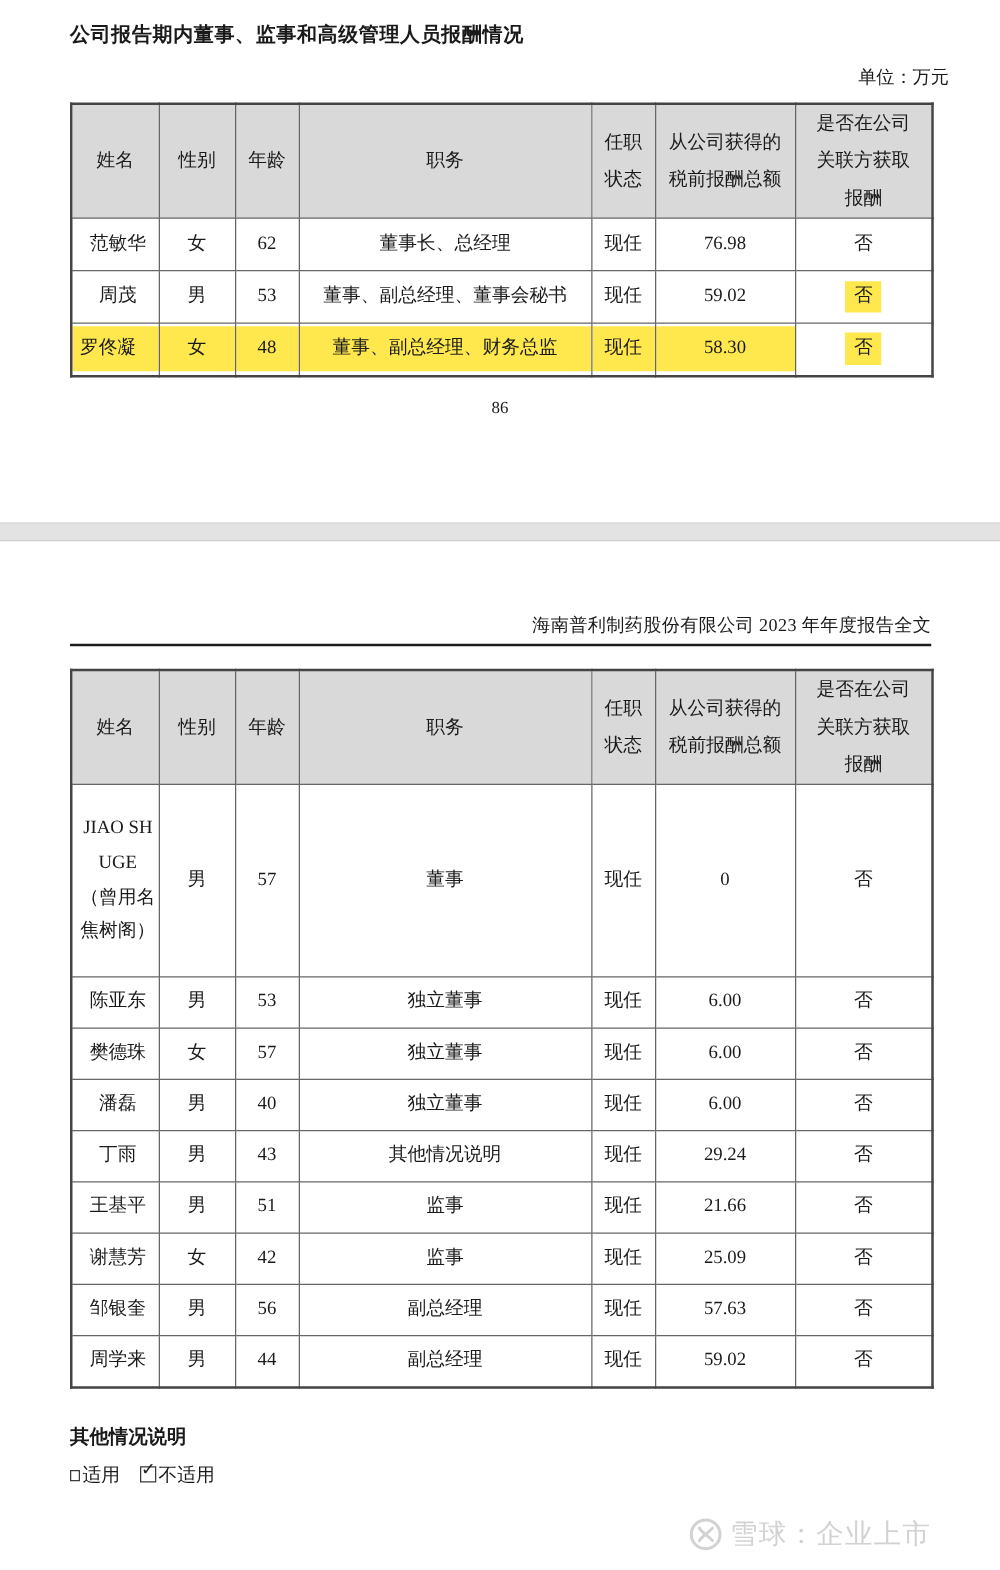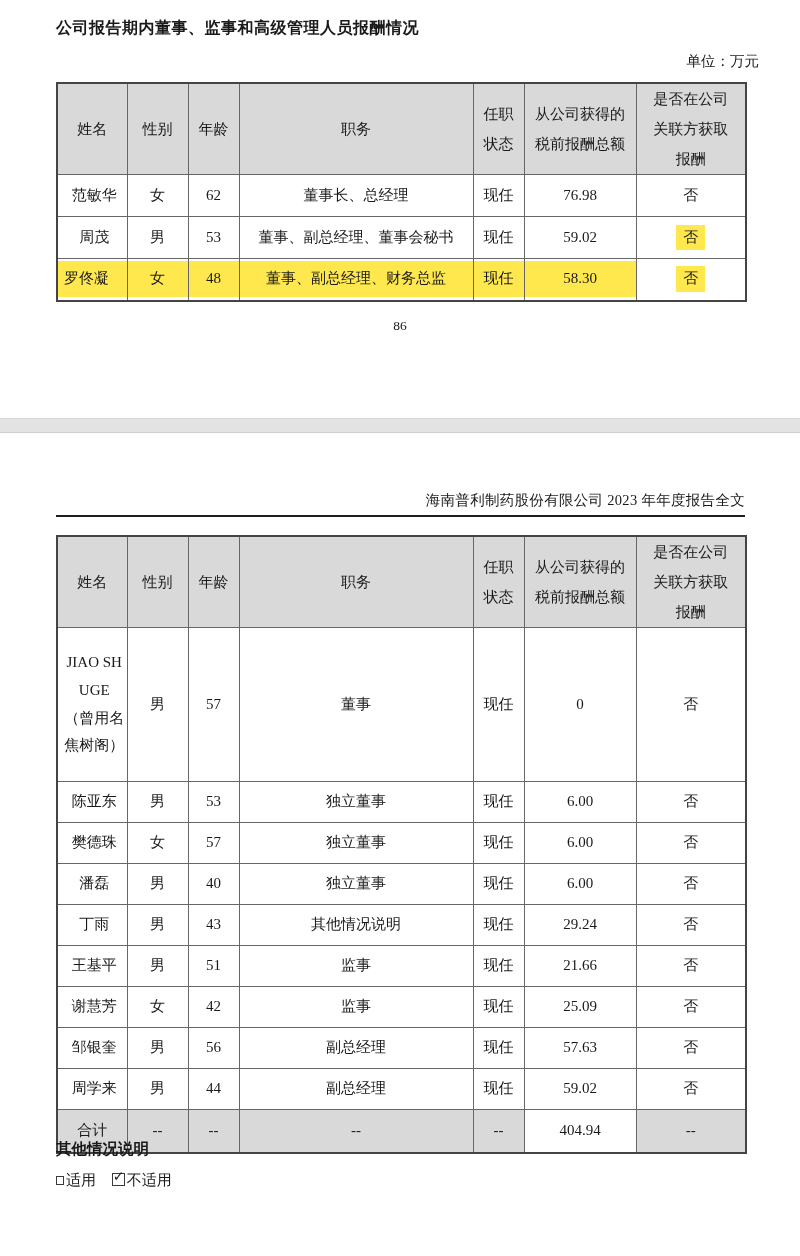--- a/index.html
+++ b/index.html
@@ -229,33 +229,34 @@
         </tr>
         <tr style="height: 41px;">
           <td class="name-cell">周学来</td>
           <td>男</td>
           <td>44</td>
           <td>副总经理</td>
           <td>现任</td>
           <td>59.02</td>
           <td>否</td>
         </tr>
-        <tr style="height: 43px;">
-          <td class="total-gray">合计</td>
-          <td class="total-gray">--</td>
-          <td class="total-gray">--</td>
-          <td class="total-gray">--</td>
-          <td class="total-gray">--</td>
-          <td class="total-white">404.94</td>
-          <td class="total-gray">--</td>
-        </tr>
       </tbody>
     </table>
 
   <div class="other-title">其他情况说明</div>
 
   <div class="check-line">
     <span class="cb-group"><span class="box small"></span><span>适用</span></span>
     <span class="cb-group"><span class="box big"><span class="check" id="check-na">✓</span></span><span>不适用</span></span>
   </div>
 
+  <div class="watermark">
+    <span>
+      <svg width="27" height="27" viewBox="0 0 27 27" fill="none" stroke="currentColor">
+        <circle cx="13.5" cy="13.5" r="11.5" stroke-width="2.4"></circle>
+        <path d="M8.5 8.5 C 11 12.5, 15.5 14.5, 19 18.5" stroke-width="2.4" stroke-linecap="round"></path>
+        <path d="M19 8.5 C 15.5 12.5, 11 14.5, 8.5 18.5" stroke-width="2.4" stroke-linecap="round"></path>
+      </svg>
+    </span>
+    <span>雪球：企业上市</span>
+  </div>
 
 </div>
 
 </body></html>

